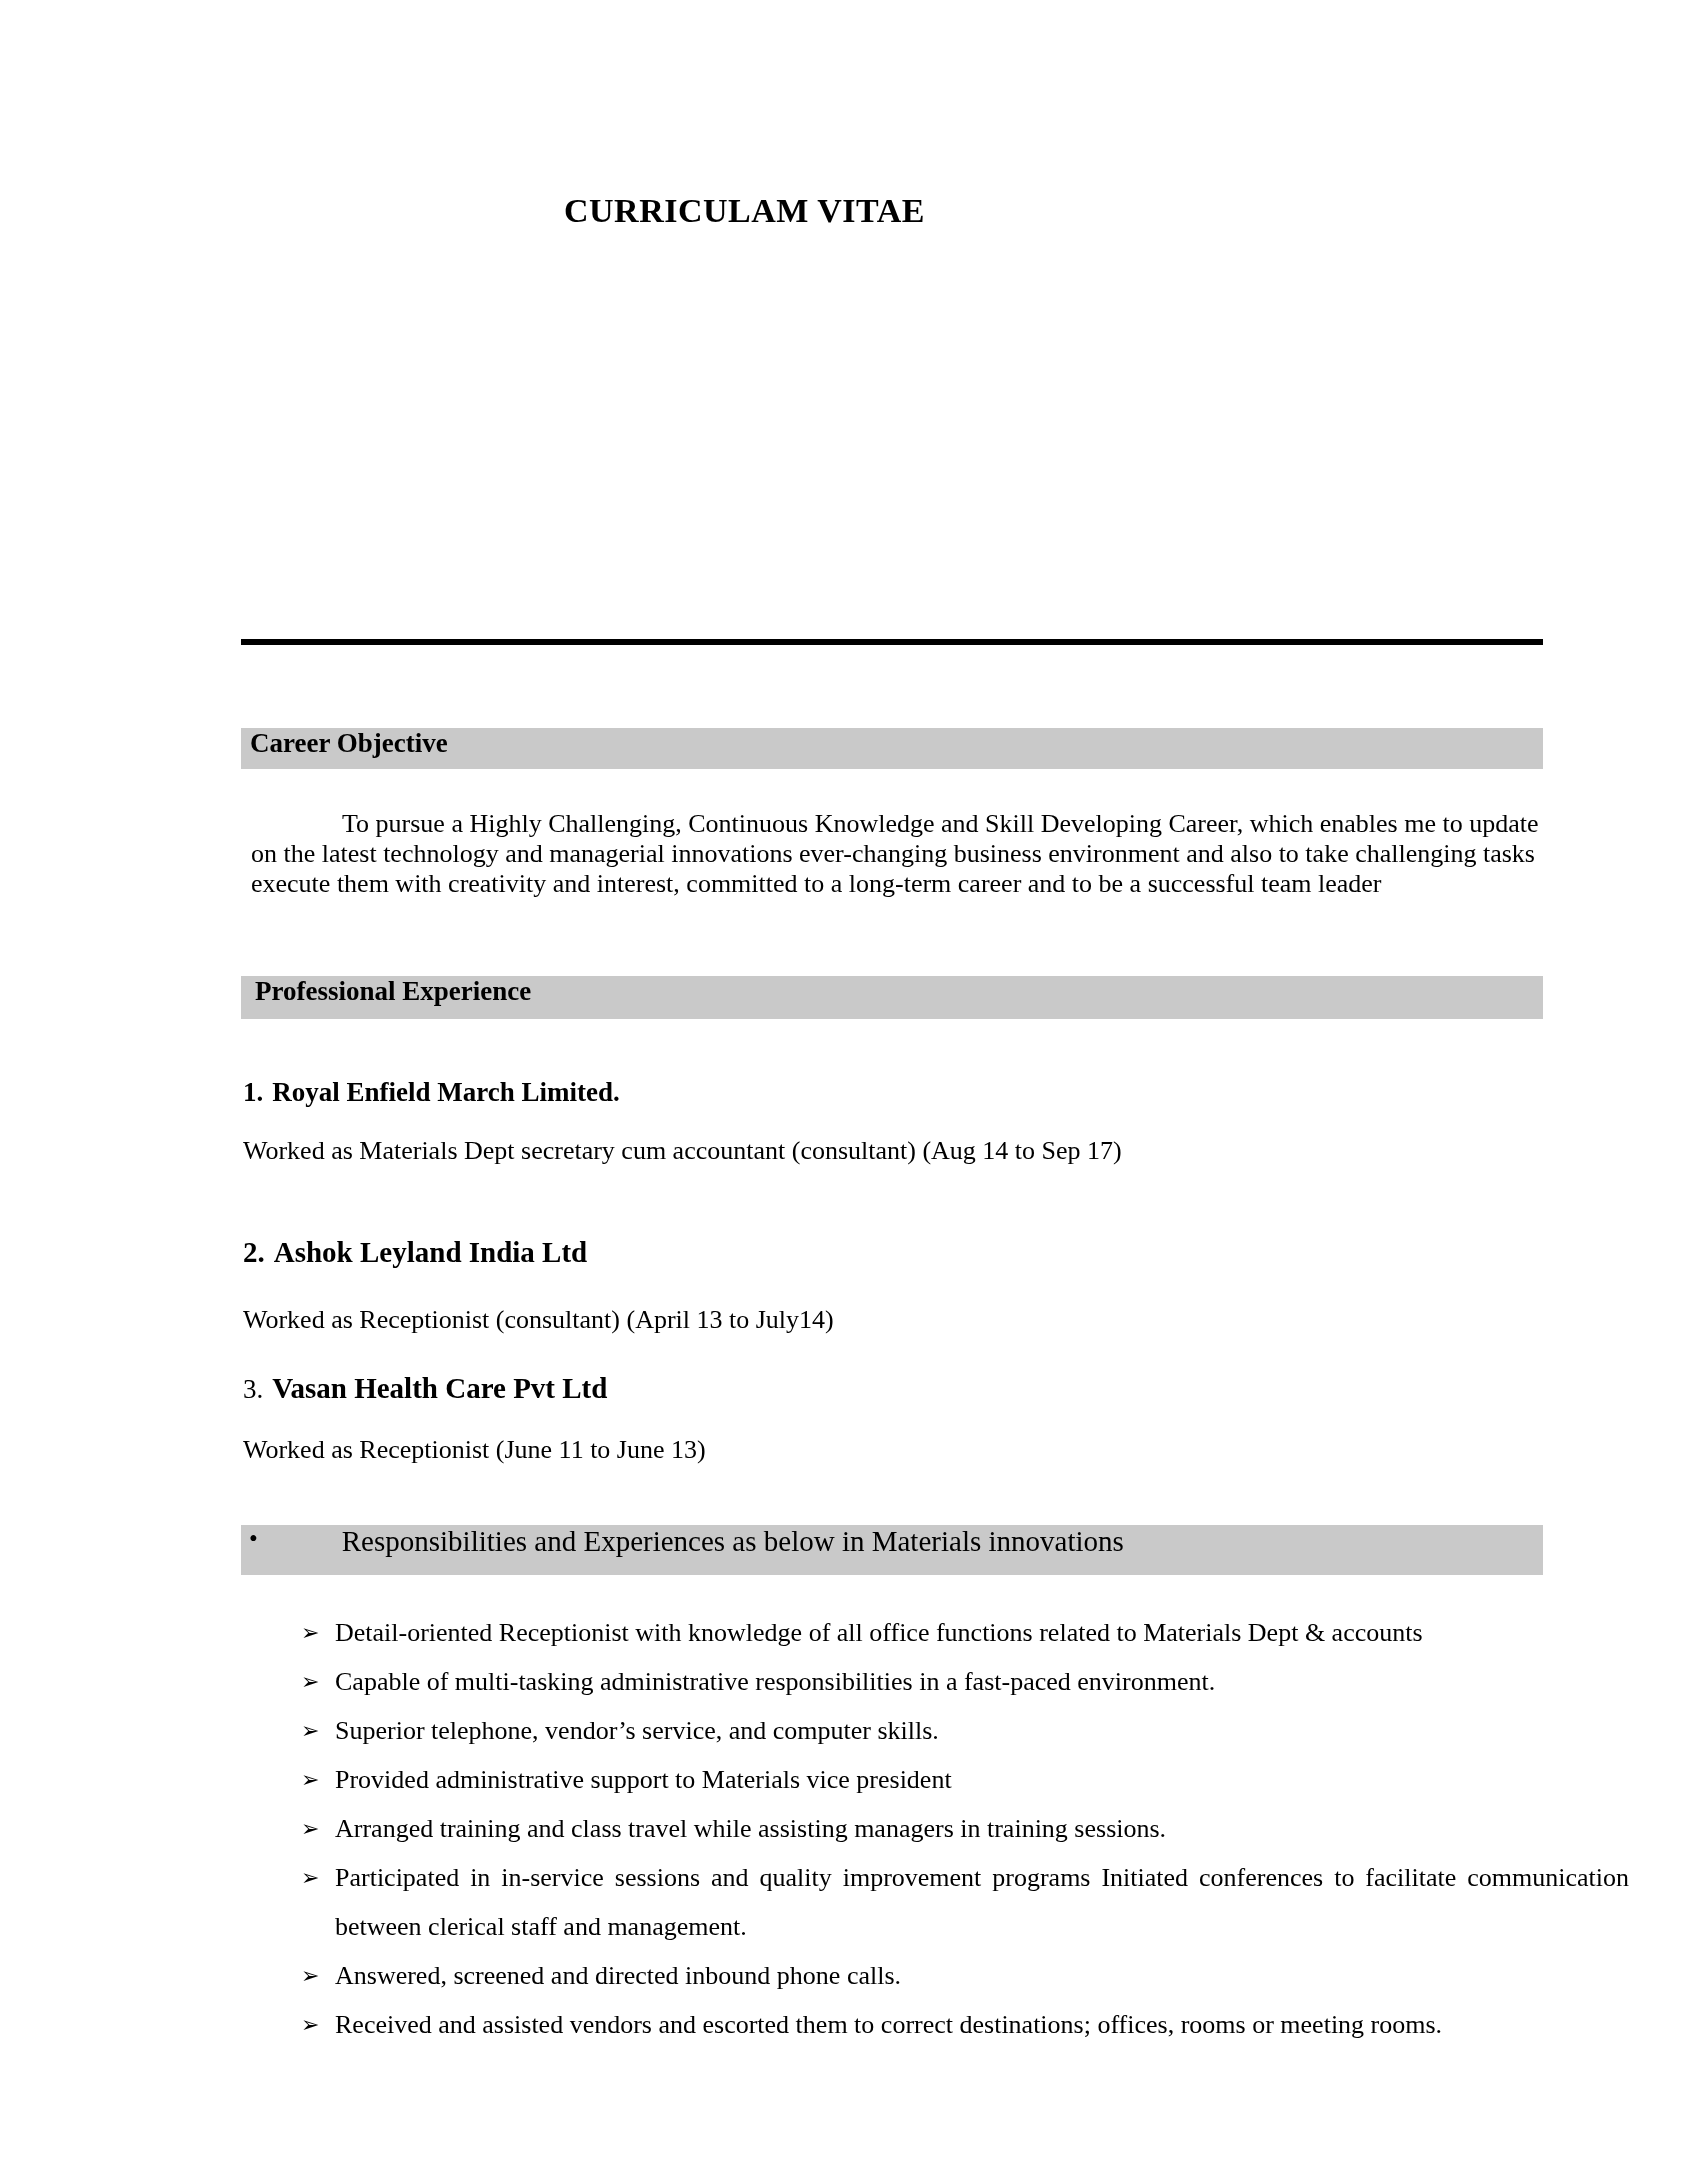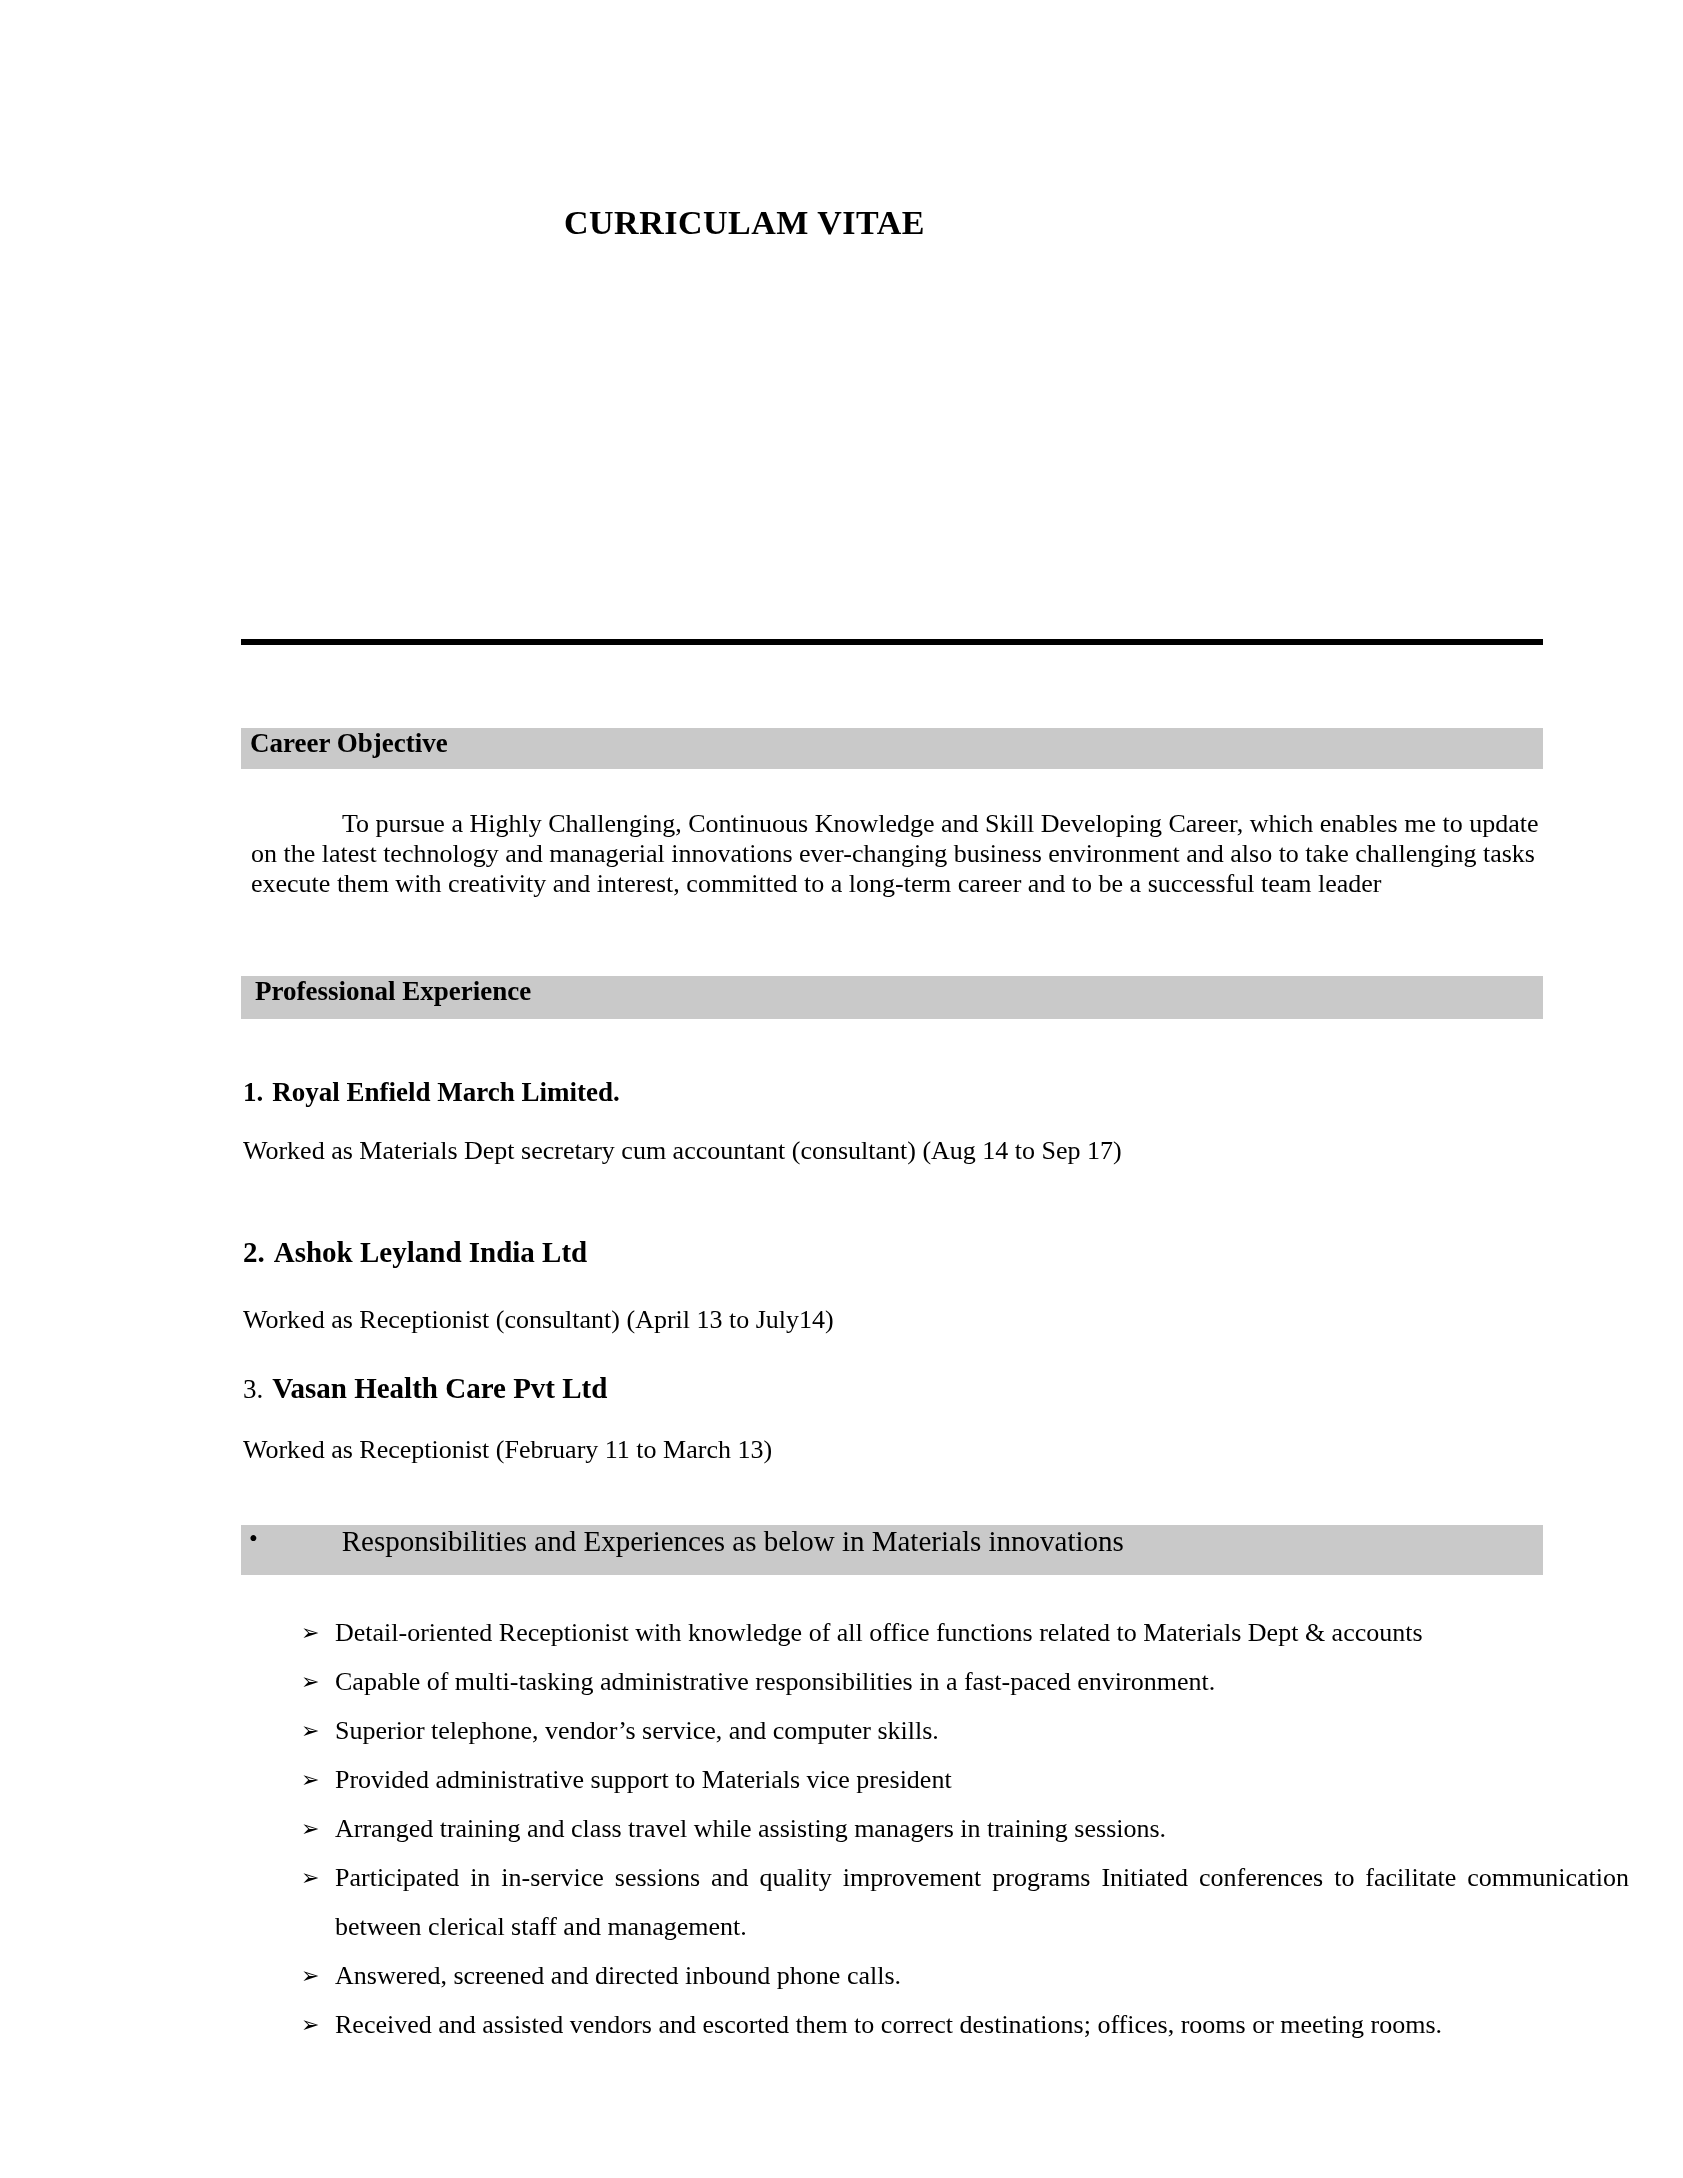--- a/index.html
+++ b/index.html
@@ -8,21 +8,21 @@
     width: 1683px;
     height: 2178px;
     background: var(--page_bg, #ffffff);
     color: var(--text, #000000);
     font-family: "Liberation Serif", "DejaVu Serif", serif;
     overflow: hidden;
   }
   .title {
     position: absolute;
     left: 564px;
-    top: 204px;
+    top: 192px;
     margin: 0;
     font-size: 34px;
     font-weight: bold;
     letter-spacing: 0.5px;
     white-space: nowrap;
   }
   .rule {
     position: absolute;
     left: 241px;
     top: 639px;
@@ -129,21 +129,21 @@
     <span class="prefix">2.</span><span>Ashok Leyland India Ltd</span>
   </h2>
   <div class="roles roles-2">
     <div>Worked as Receptionist (consultant) (April 13 to July14)</div>
   </div>
 
   <h2 class="entry-heading heading-3">
     <span class="prefix prefix-regular">3.</span><span>Vasan Health Care Pvt Ltd</span>
   </h2>
   <div class="roles roles-3">
-    <div>Worked as Receptionist (February 11 to March 13)</div>
+    <div>Worked as Receptionist (June 11 to June 13)</div>
   </div>
 
   <div class="bar bar-resp">
     <span class="resp-bullet">•</span>
     <span class="resp-heading">Responsibilities and Experiences as below in Materials innovations</span>
   </div>
 
   <div class="bullets">
     <div class="bullet-item">
       <span class="marker">➢</span>

